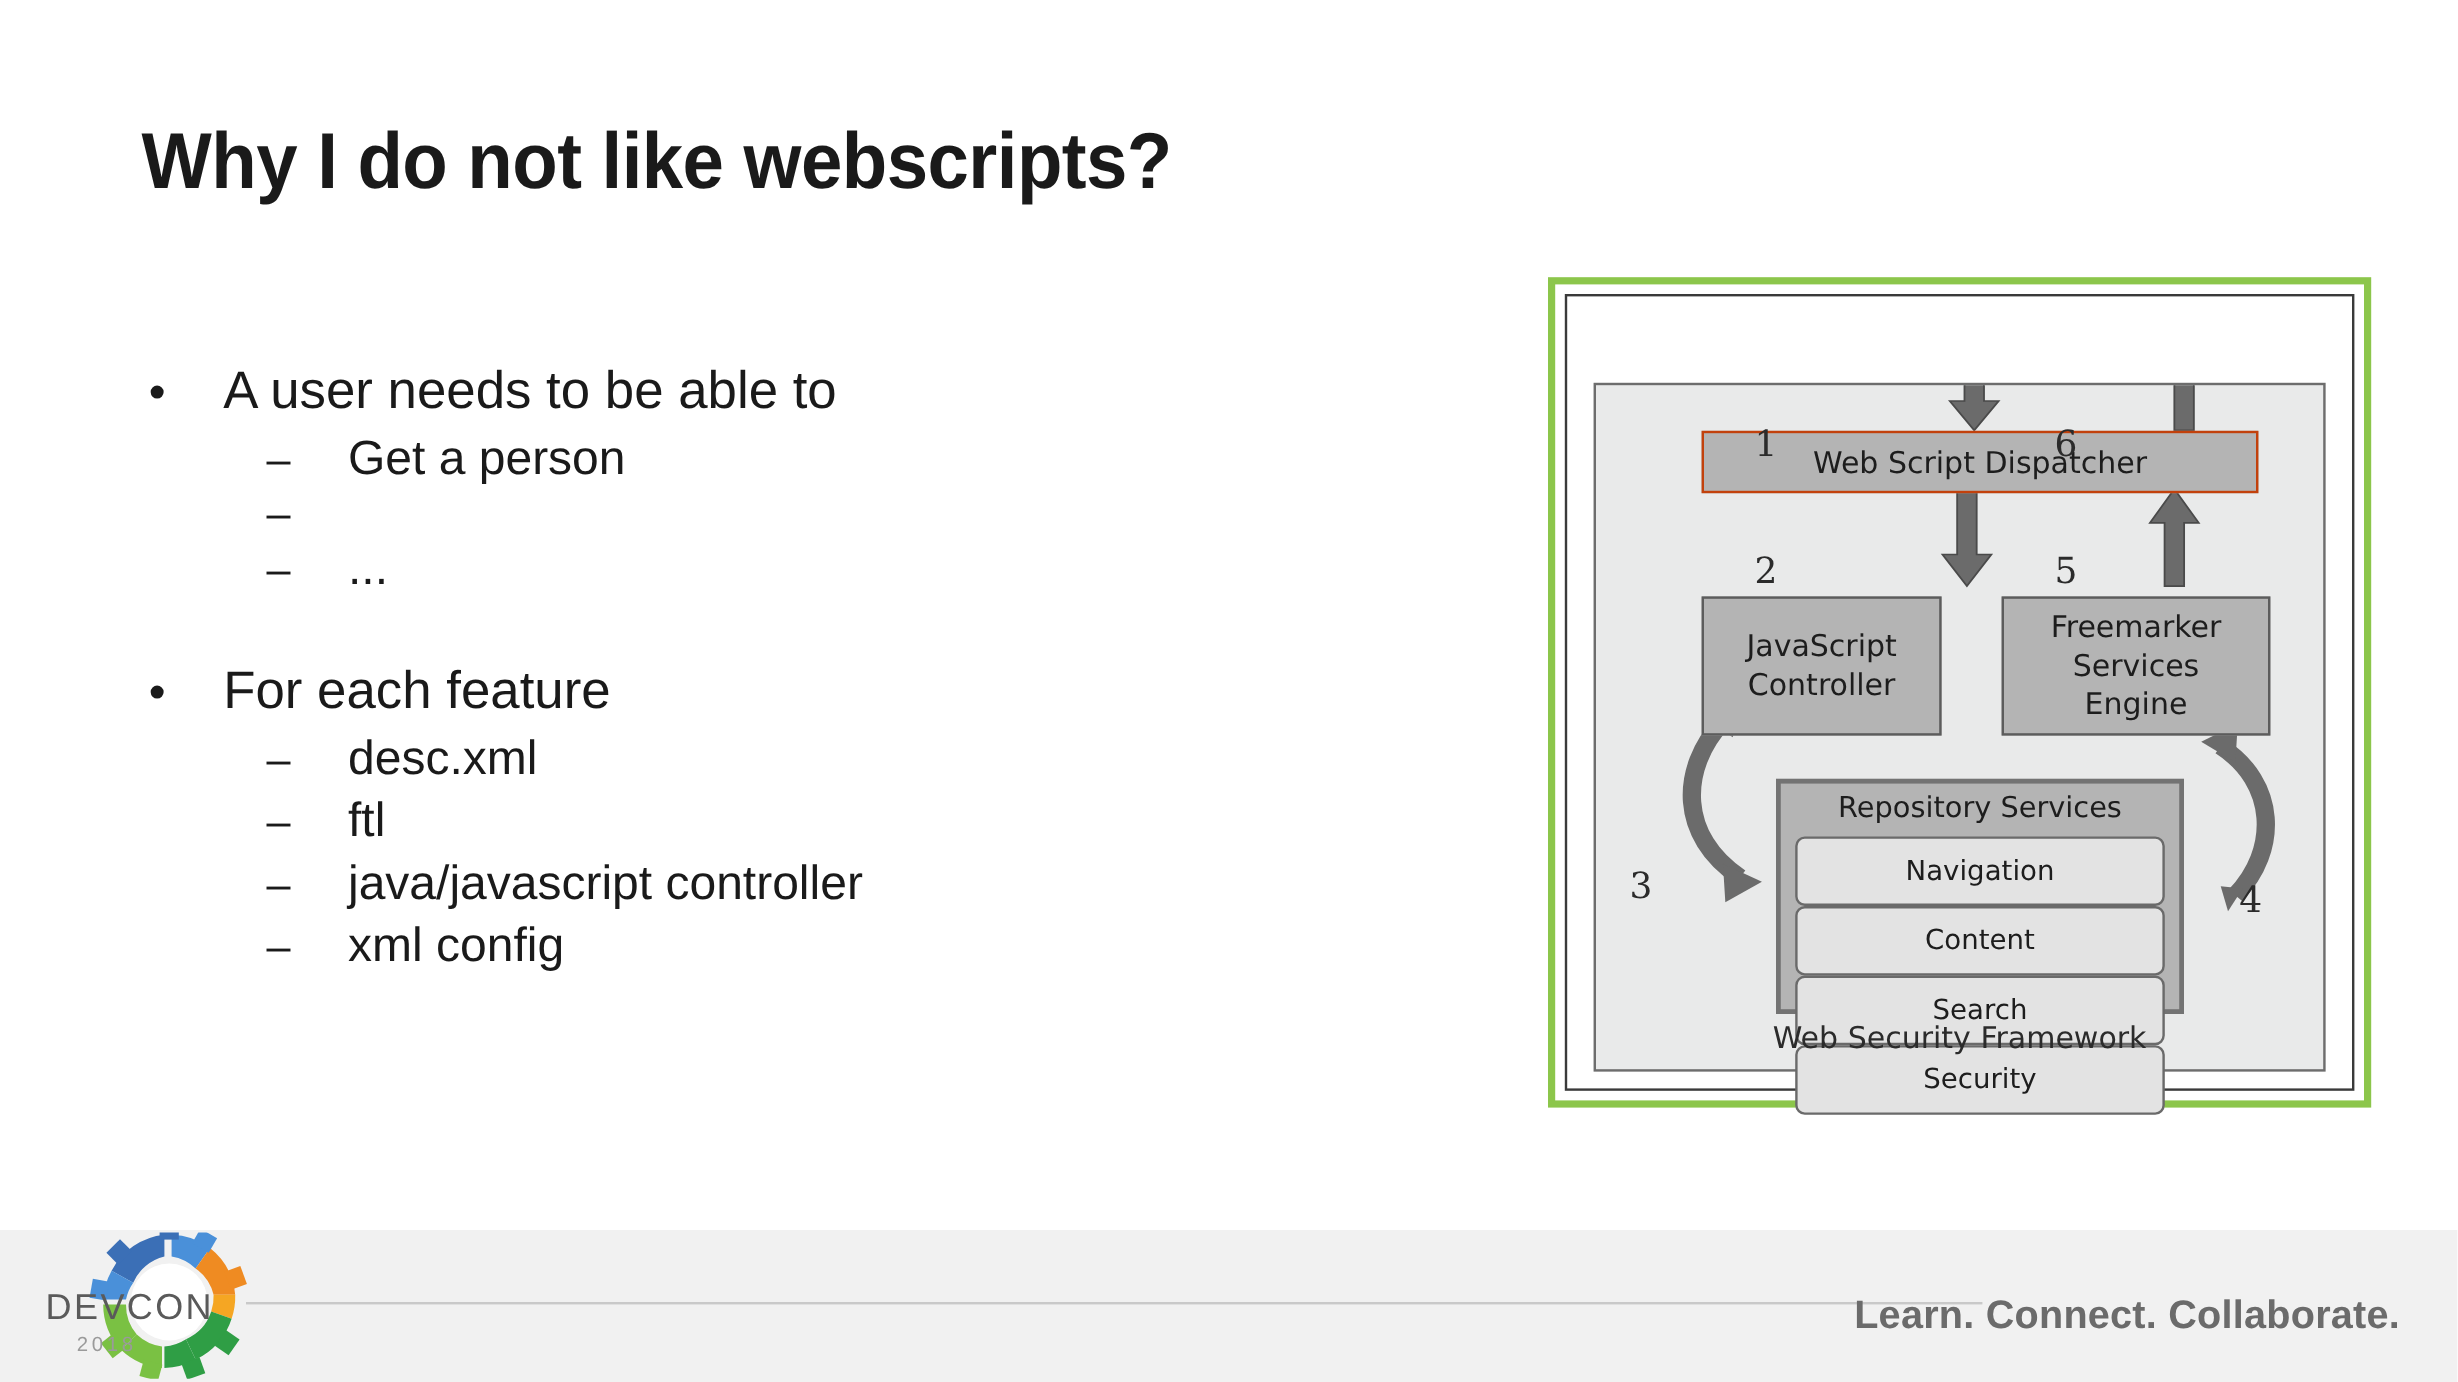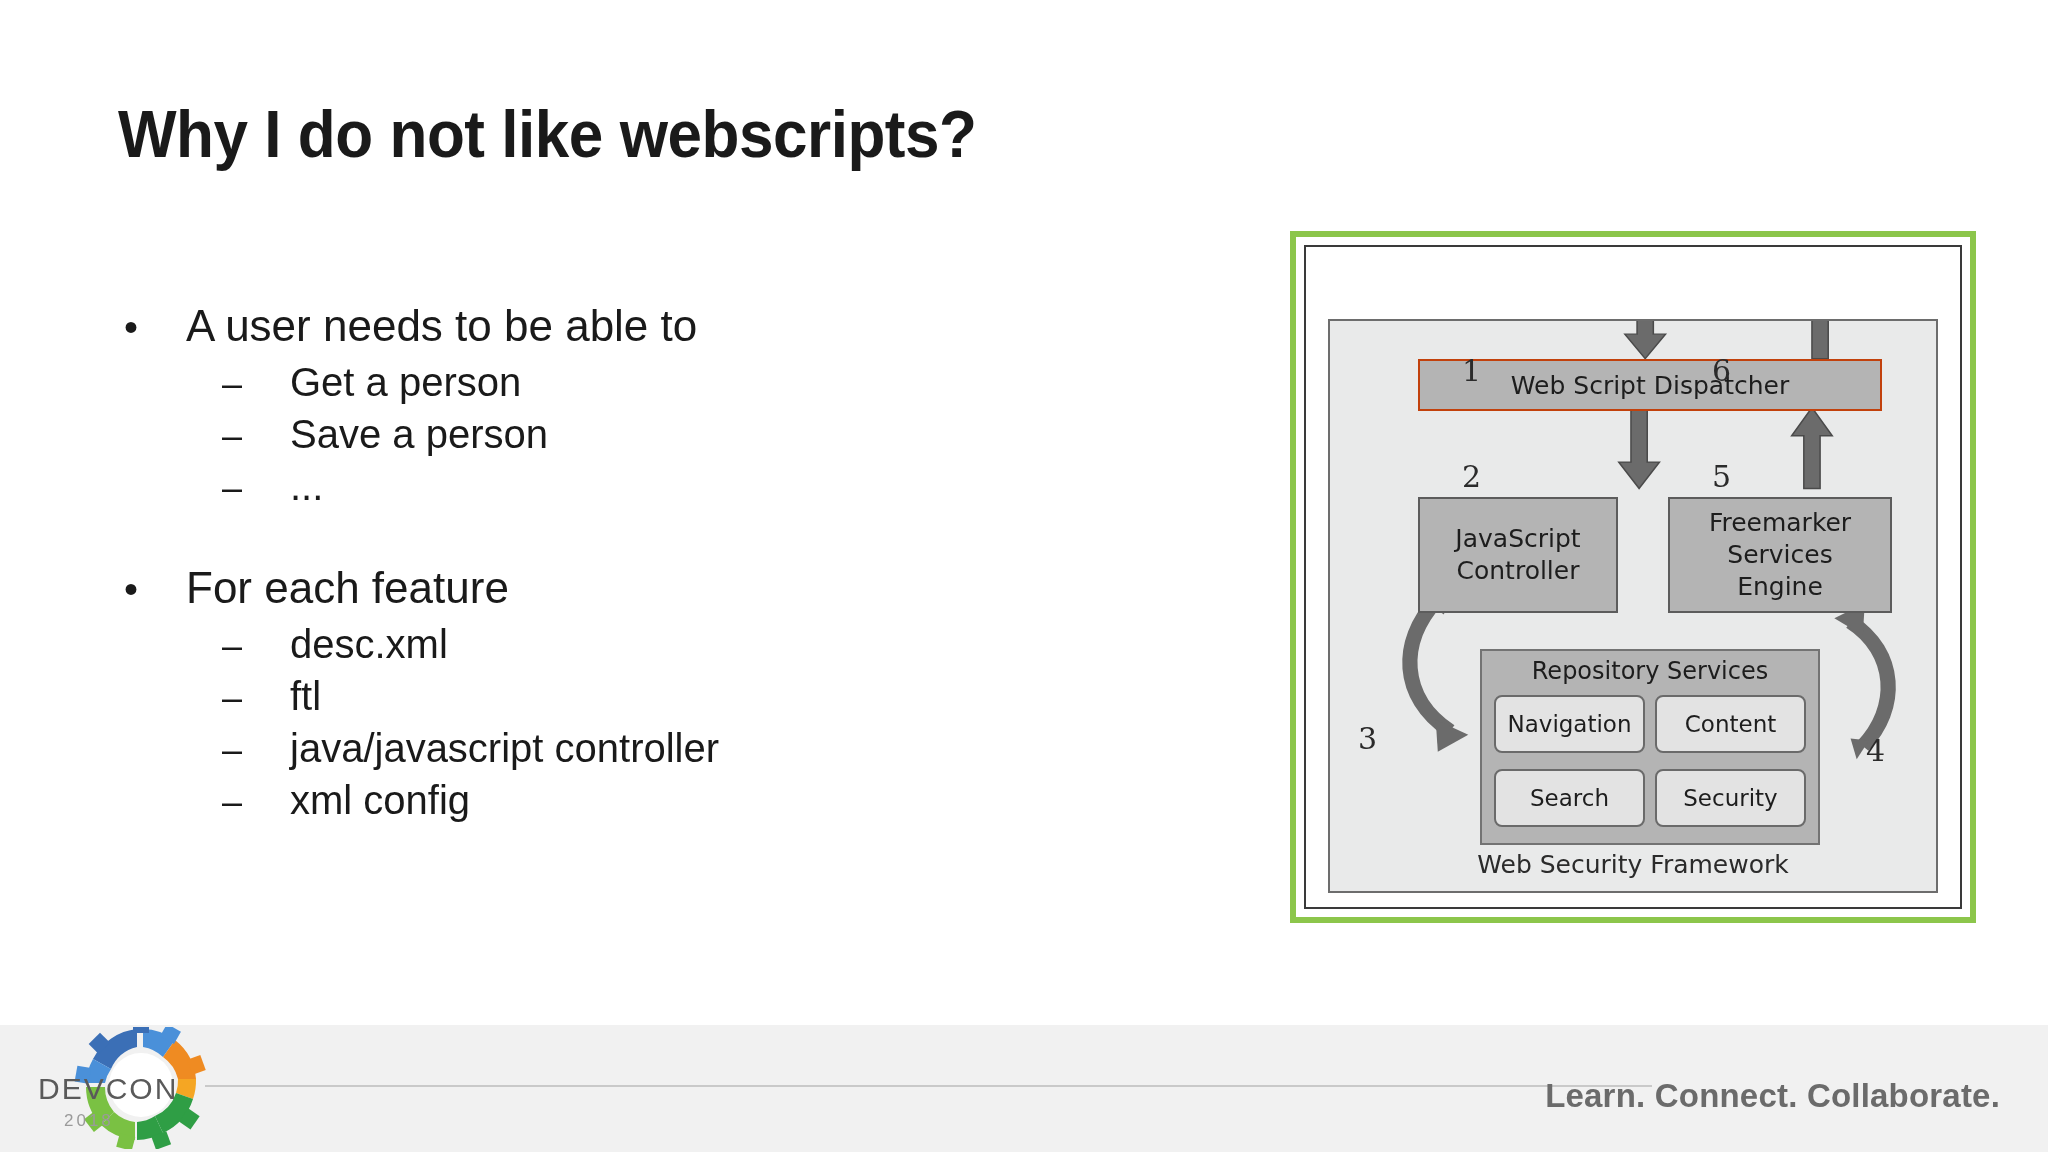--- a/index.html
+++ b/index.html
@@ -168,37 +168,37 @@
     font-family: "DejaVu Sans", sans-serif;
   }
 
   .repo-box {
     position: absolute;
     left: 150px;
     top: 328px;
     width: 340px;
     height: 196px;
     background: #b4b4b4;
-    border: 2px solid #737373;
+    border: 4px solid #737373;
   }
   .repo-title {
     text-align: center;
     font-size: 24px;
     color: #1d1d1d;
     margin-top: 6px;
     font-family: "DejaVu Sans", sans-serif;
   }
   .repo-grid {
     position: absolute;
     left: 12px;
     right: 12px;
     top: 44px;
     display: grid;
-    grid-template-columns: 1fr 1fr;
-    gap: 16px 10px;
+    grid-template-columns: 1fr;
+    gap: 0 10px;
   }
   .repo-item {
     background: #e3e3e3;
     border: 2px solid #6a6a6a;
     border-radius: 8px;
     height: 58px;
     display: flex;
     align-items: center;
     justify-content: center;
     font-size: 23px;
@@ -277,21 +277,20 @@
       <span class="label">A user needs to be able to</span>
     </div>
 
     <div class="bullet-row lvl2">
       <span class="marker">–</span>
       <span class="label">Get a person</span>
     </div>
 
     <div class="bullet-row lvl2">
       <span class="marker">–</span>
-      <span class="label">Save a person</span>
     </div>
 
     <div class="bullet-row lvl2">
       <span class="marker">–</span>
       <span class="label">...</span>
     </div>
 
     <div class="group-gap"></div>
 
     <div class="bullet-row lvl1">

